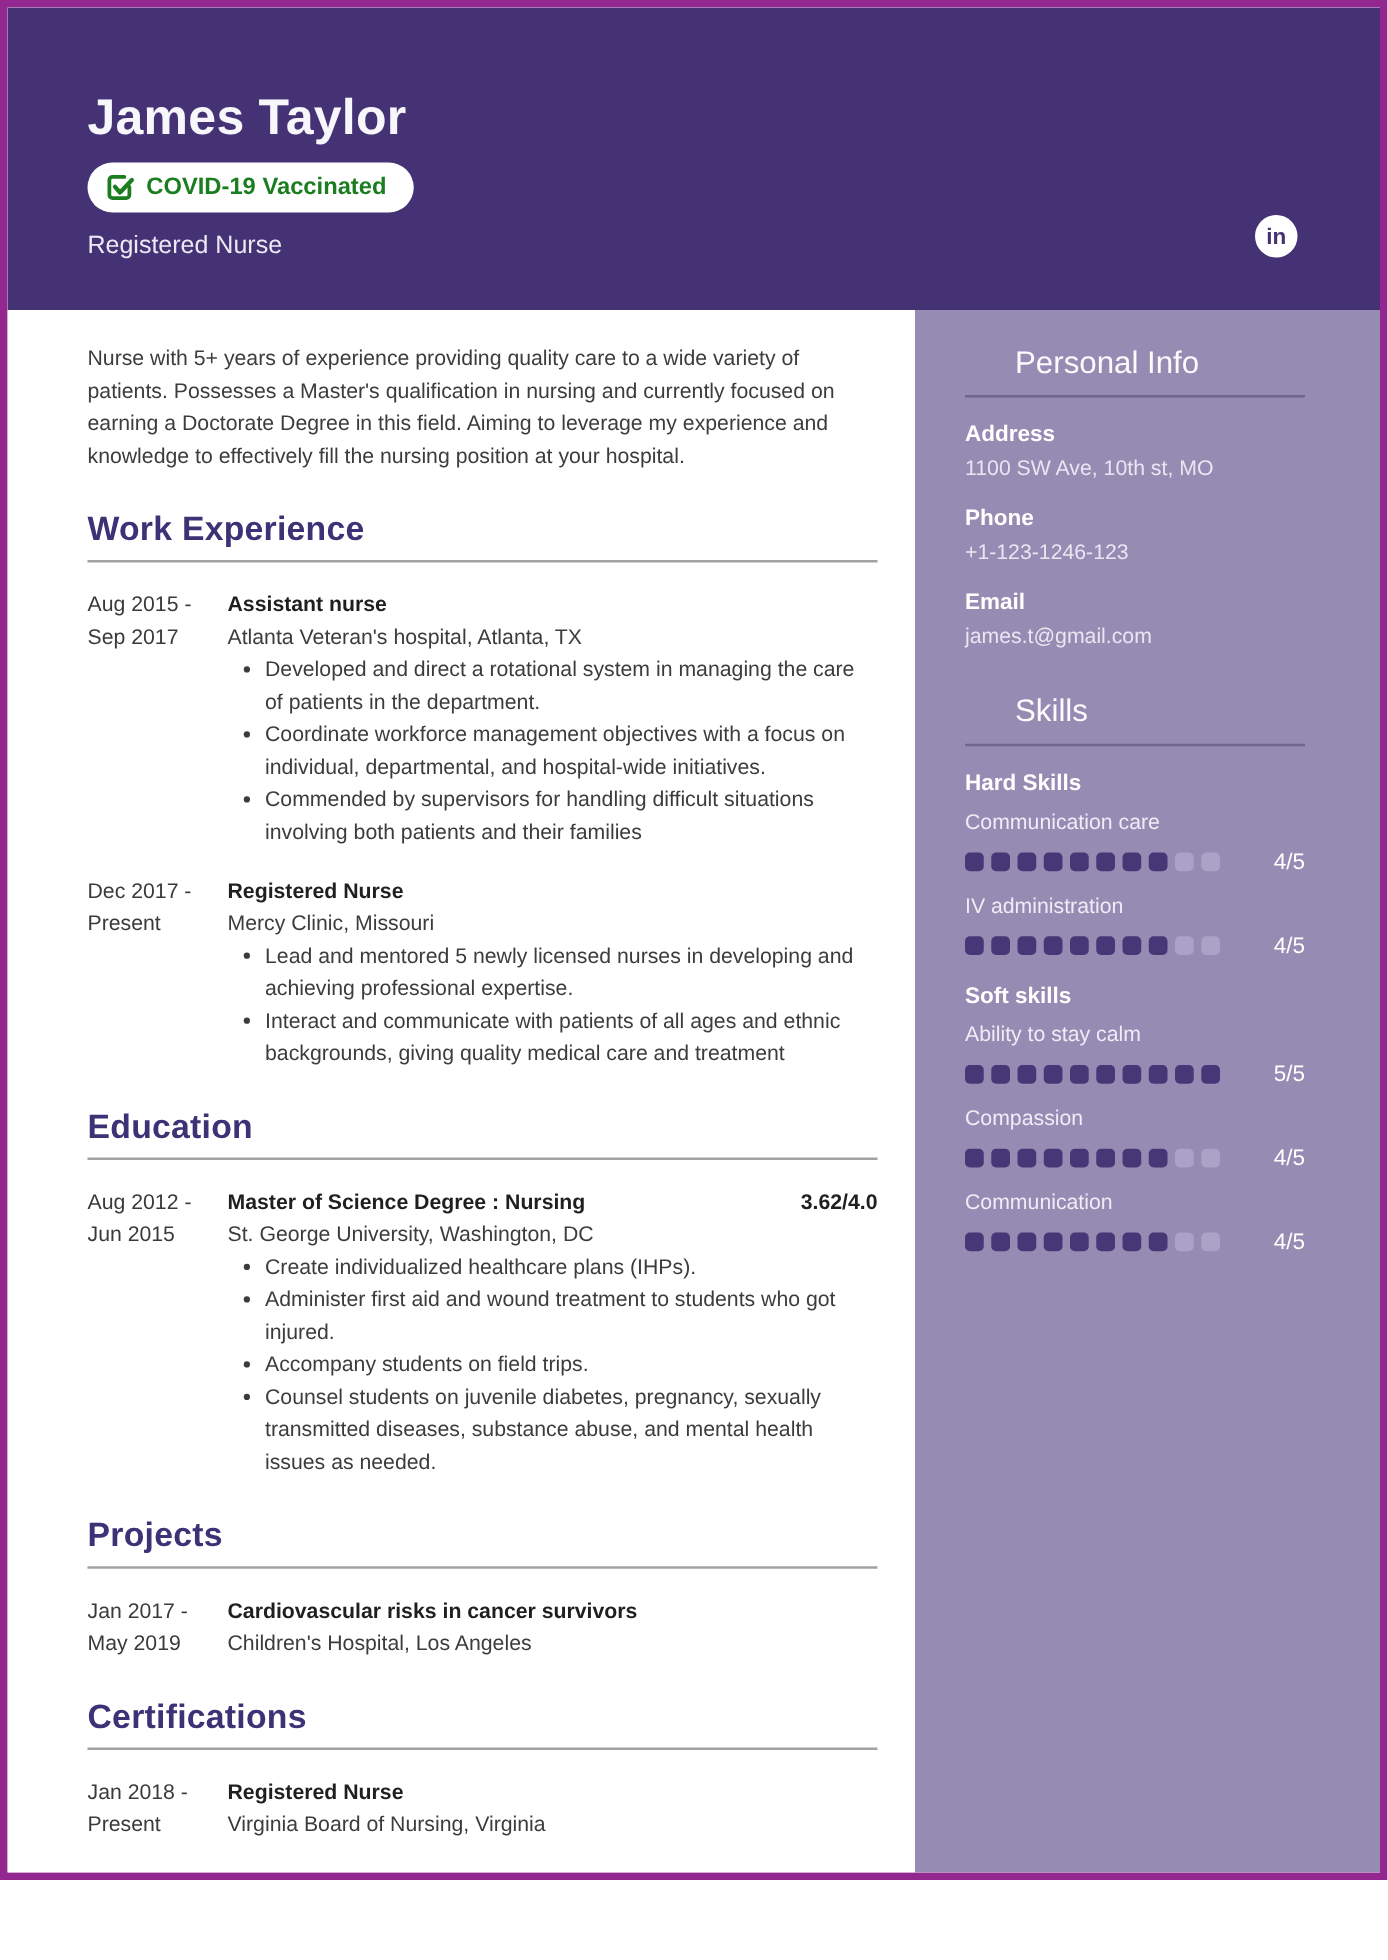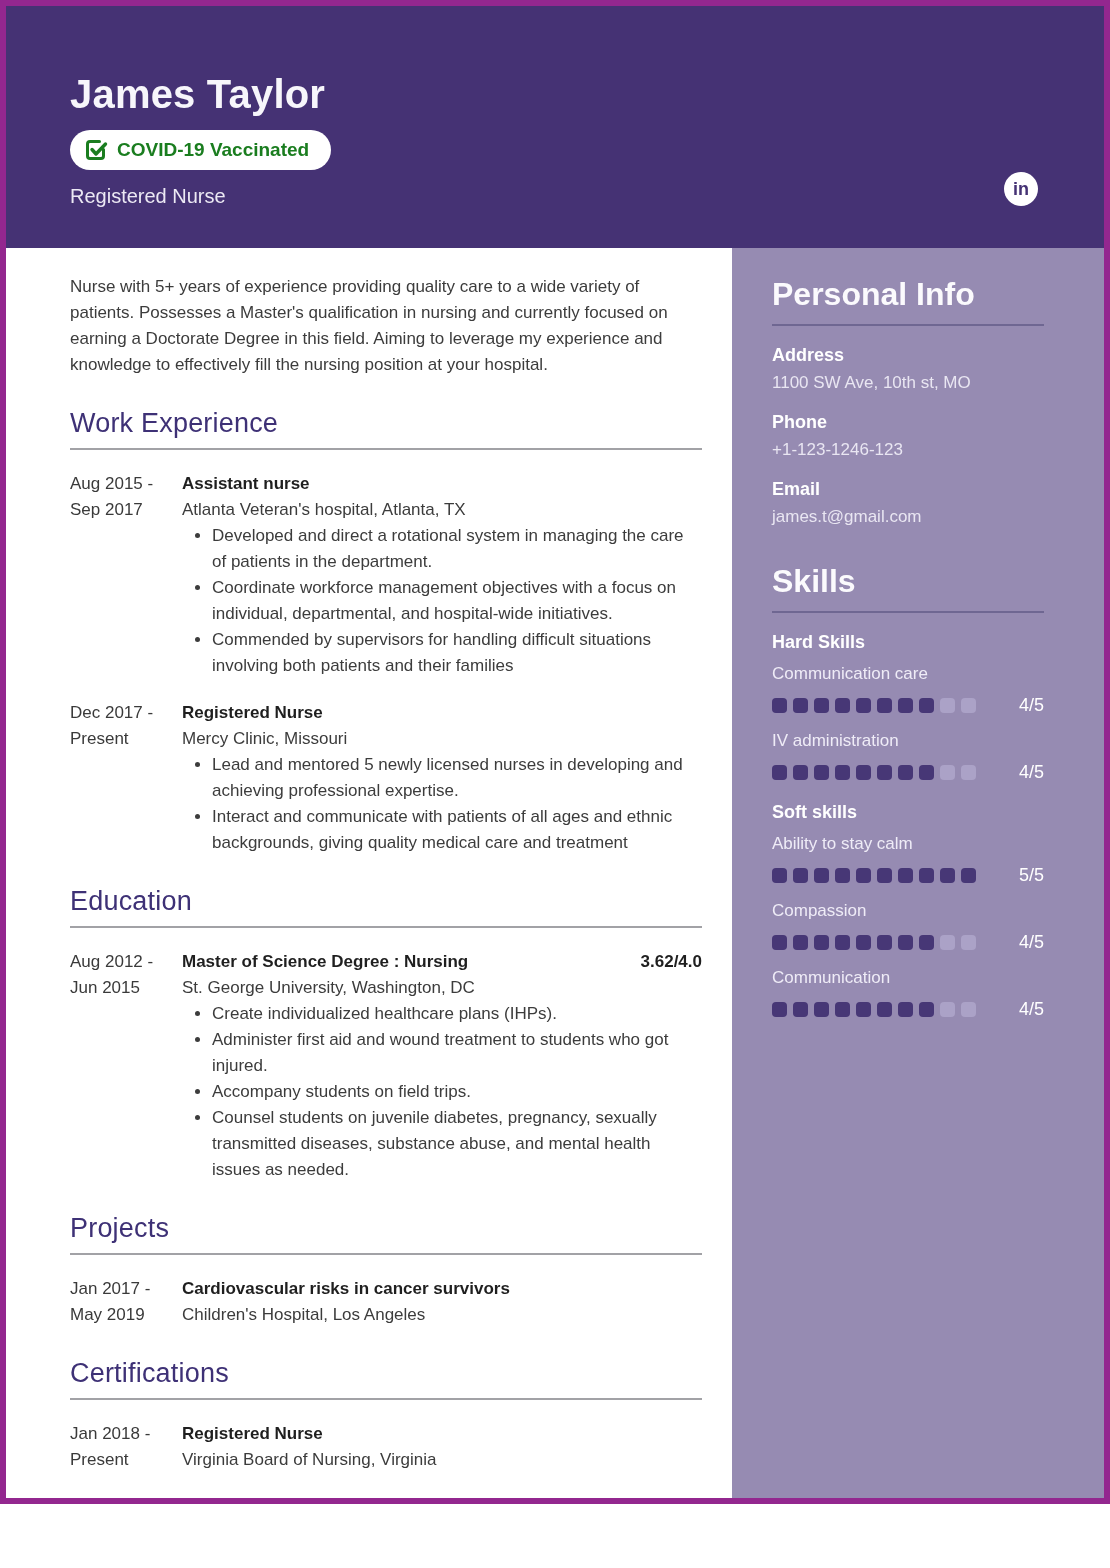--- a/index.html
+++ b/index.html
@@ -80,21 +80,21 @@
   }
   .summary {
     font-size: 17px;
     line-height: 26px;
     color: #3c3c3c;
     max-width: 648px;
   }
   .resume-section { margin-top: 30px; }
   .section-title {
     font-size: 27px;
-    font-weight: 400;
+    font-weight: 700;
     color: #3e3176;
     letter-spacing: 0.2px;
   }
   .section-rule {
     border: none;
     border-top: 2px solid #a2a2a6;
     margin-top: 9px;
   }
   .entry {
     display: grid;
@@ -142,23 +142,24 @@
   }
 
   
   .sidebar {
     flex: 0 0 372px;
     background: #968bb2;
     padding: 28px 60px 30px 40px;
     color: #ffffff;
   }
   .sidebar-title {
-    font-size: 32px;
-    font-weight: 700;
+    font-size: 25px;
+    font-weight: 400;
     color: #fbfafd;
+    margin-left: 40px;
   }
   .sidebar-rule {
     border: none;
     border-top: 2px solid #6f6792;
     margin-top: 11px;
   }
   .sidebar-section + .sidebar-section { margin-top: 36px; }
   .info-field { margin-top: 19px; }
   .info-label {
     font-size: 18px;

